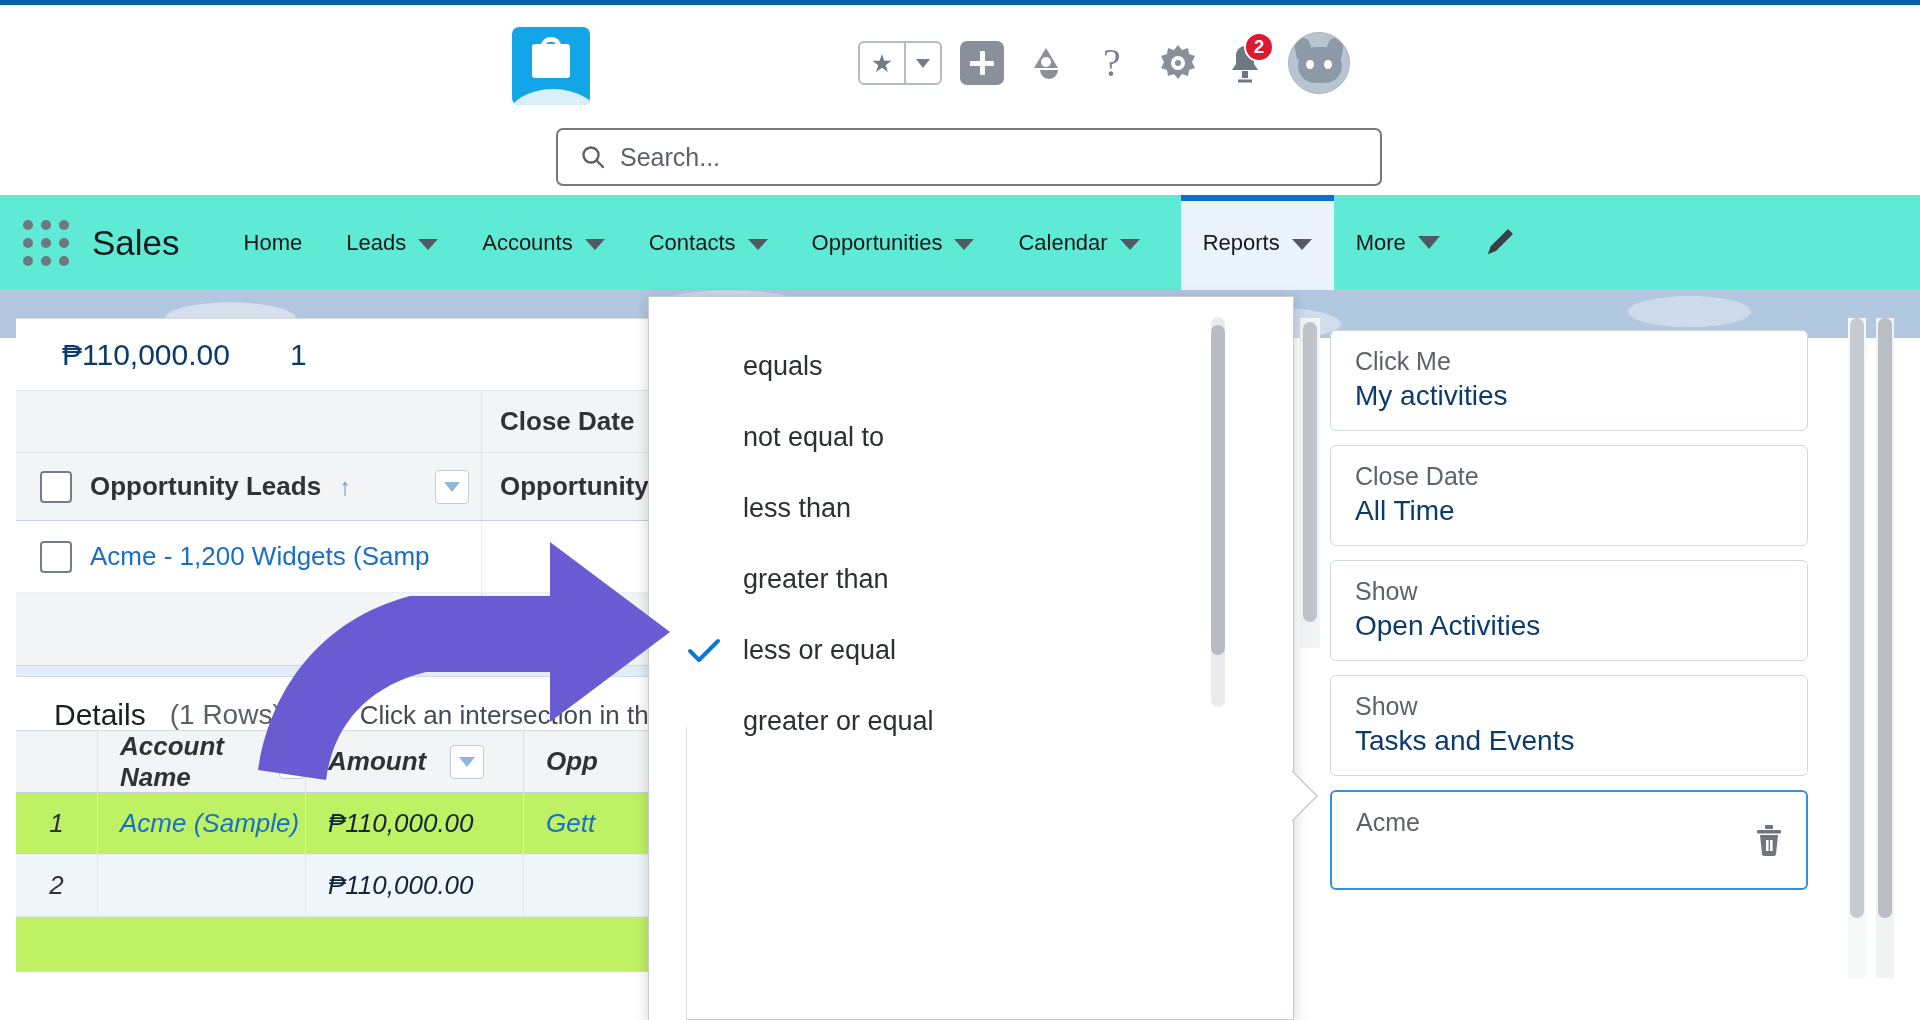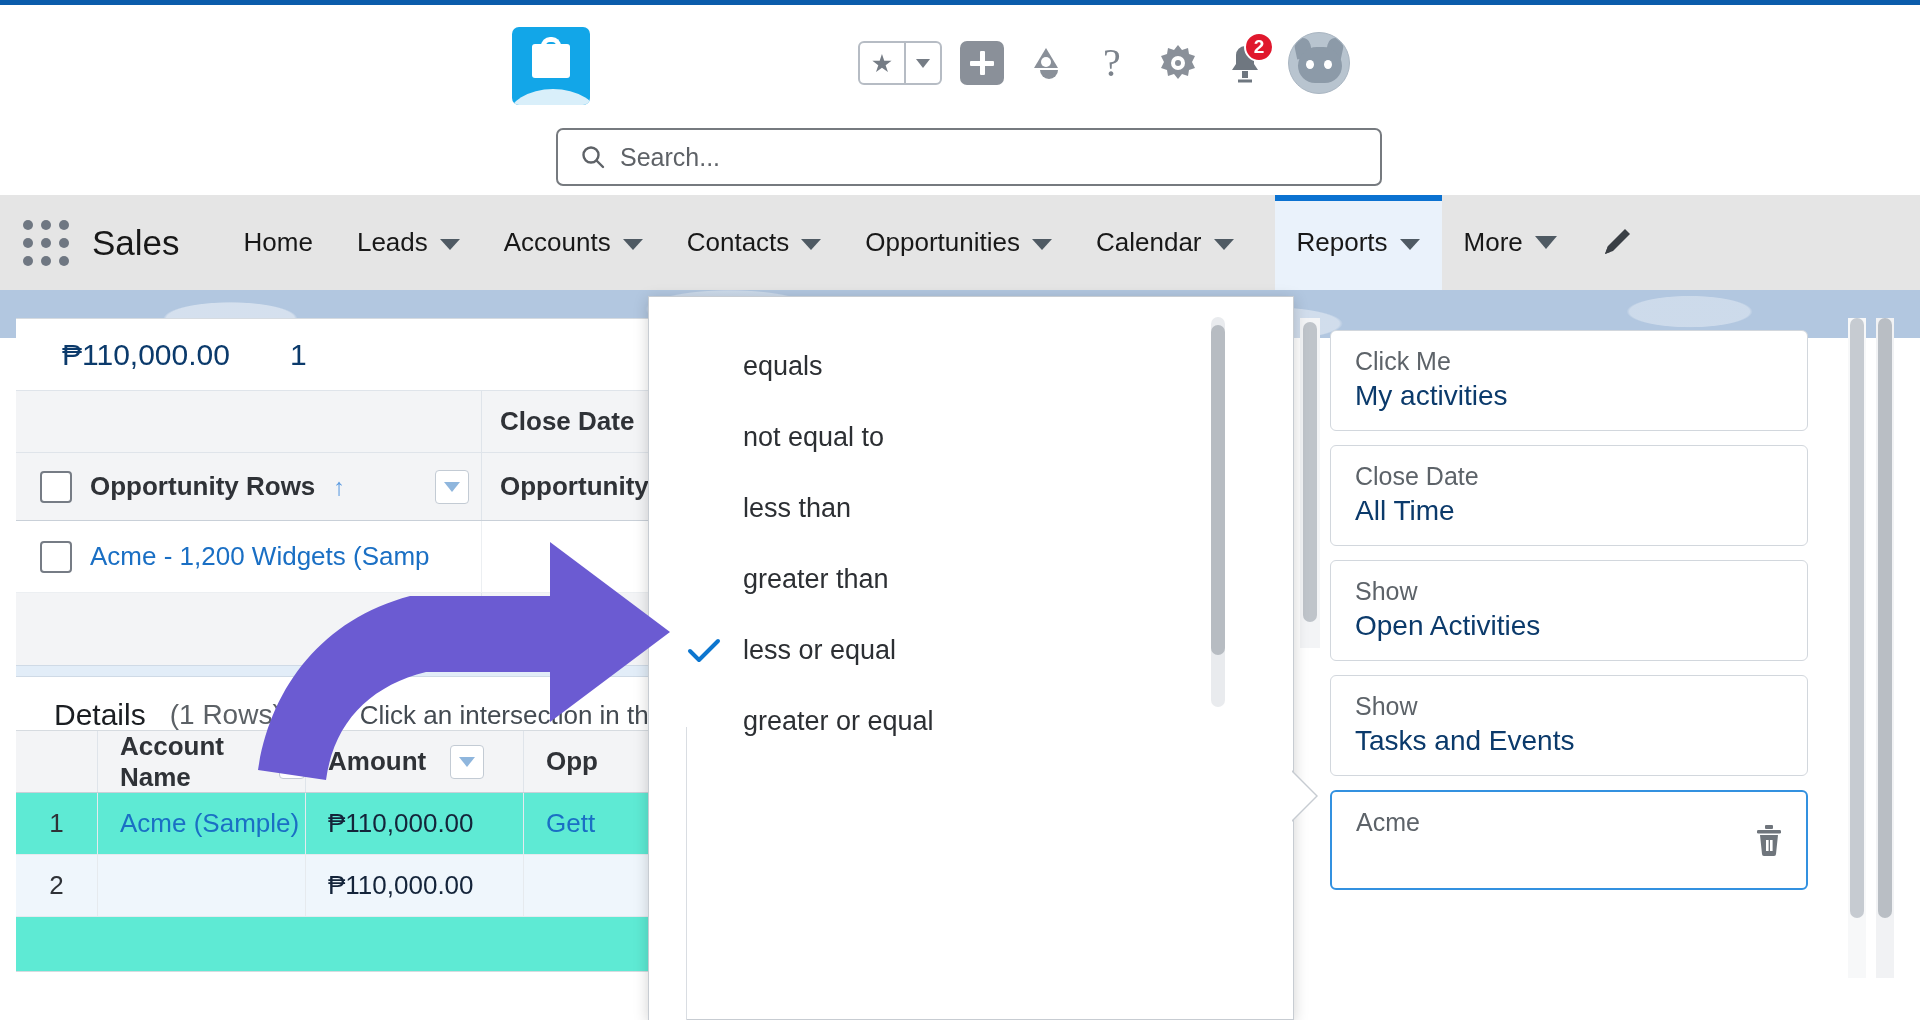--- a/index.html
+++ b/index.html
@@ -74,29 +74,29 @@
   }
   .search-box .mag { width:26px; height:26px; margin-right:14px; flex:none; }
   .search-input {
     border:none; outline:none; background:transparent; font-size:25px; color:#3c3f43;
     font-family:"Liberation Sans", sans-serif; width:100%;
   }
   .search-input::placeholder { color:#5e6267; }
 
   
   .navbar {
-    position:absolute; left:0; top:195px; width:1920px; height:95px; background:#e5e5e5;
+    position:absolute; left:0; top:195px; width:1920px; height:95px; background:#5eead4;
     display:flex; align-items:stretch;
   }
   .waffle { width:92px; display:flex; align-items:center; justify-content:center; }
   .waffle .grid { display:grid; grid-template-columns:repeat(3,10px); grid-gap:8px; }
   .waffle .grid i { width:10px; height:10px; border-radius:50%; background:#6f7782; display:block; }
   .app-name { display:flex; align-items:center; font-size:35px; color:#181818; padding-right:42px; }
   .navitem {
-    display:flex; align-items:center; gap:12px; padding:0 22px; font-size:26px; color:#181818;
+    display:flex; align-items:center; gap:12px; padding:0 22px; font-size:22px; color:#181818;
     position:relative; cursor:pointer;
   }
   .navitem .chev { width:0;height:0;border-left:10px solid transparent;border-right:10px solid transparent;border-top:11px solid #4f5a63; margin-top:3px;}
   .navitem.active { background:#eaf2fb;margin-left:19px; }
   .navitem.active::before { content:""; position:absolute; left:0; right:0; top:0; height:6px; background:#0b72d1; }
   .navitem.more .tri { width:0;height:0;border-left:11px solid transparent;border-right:11px solid transparent;border-top:13px solid #4f5a63; }
   .pencil { display:flex; align-items:center; padding-left:18px; }
 
   
   .content-bg { position:absolute; left:0; top:290px; width:1920px; height:730px; background:#b2c7e0; }
@@ -155,21 +155,21 @@
   .details-title { font-size:30px; color:#1b1e22; }
   .details-count { font-size:28px; color:#5c6166; }
   .info-dot {
     width:30px; height:30px; border-radius:50%; background:#5f666e; color:#fff;
     display:flex; align-items:center; justify-content:center; font-size:20px; font-weight:bold;
     font-family:"Liberation Serif", serif;
   }
   .details-hint { font-size:26px; color:#444b52; white-space:nowrap; }
 
   
-  .dgrid { position:absolute; left:16px; top:730px; width:1258px; height:242px; background:#5eead4; border:1px solid #d6dbe0; border-left:none; }
+  .dgrid { position:absolute; left:16px; top:730px; width:1258px; height:242px; background:#bef264; border:1px solid #d6dbe0; border-left:none;font-style:italic; }
   .dg-head { height:62px; display:flex; background:#f3f4f6; border-bottom:1px solid #c9d0d8; }
   .dg-idx { width:82px; border-right:1px solid #dfe4ea; }
   .dg-col { display:flex; align-items:center; padding-left:22px; border-right:1px solid #dfe4ea; font-size:26px; font-weight:bold; color:#2f3237; gap:14px; }
   .dg-col .colmenu { margin-left:10px; margin-right:0; }
   .c1 { width:208px; } .c2 { width:218px; } .c3 { flex:1; }
   .dg-row { height:62px; display:flex; border-bottom:1px solid #e6eaee; }
   .dg-row.alt { background:#eff6fc; }
   .dg-cell { display:flex; align-items:center; padding-left:22px; border-right:1px solid #e6eaee; font-size:26px; }
   .dg-num { width:82px; justify-content:center; padding-left:0; color:#2f3237; }
   .lnk { color:#1a6fc4; }
@@ -375,21 +375,21 @@
       <div class="grp-cell-a"></div>
       <div class="grp-cell-b">
         <span>Close Date</span>
         <span class="arrow-r">→</span>
       </div>
     </div>
 
     <div class="hdr-row">
       <div class="hdr-a">
         <span class="chk"></span>
-        <span class="hdr-title">Opportunity Rows</span>
+        <span class="hdr-title">Opportunity Leads</span>
         <span class="up-arrow">↑</span>
         <span class="colmenu">
             <span class="t"></span>
           </span>
       </div>
       <div class="hdr-b">
         <span>Opportunity S</span>
       </div>
     </div>
 

